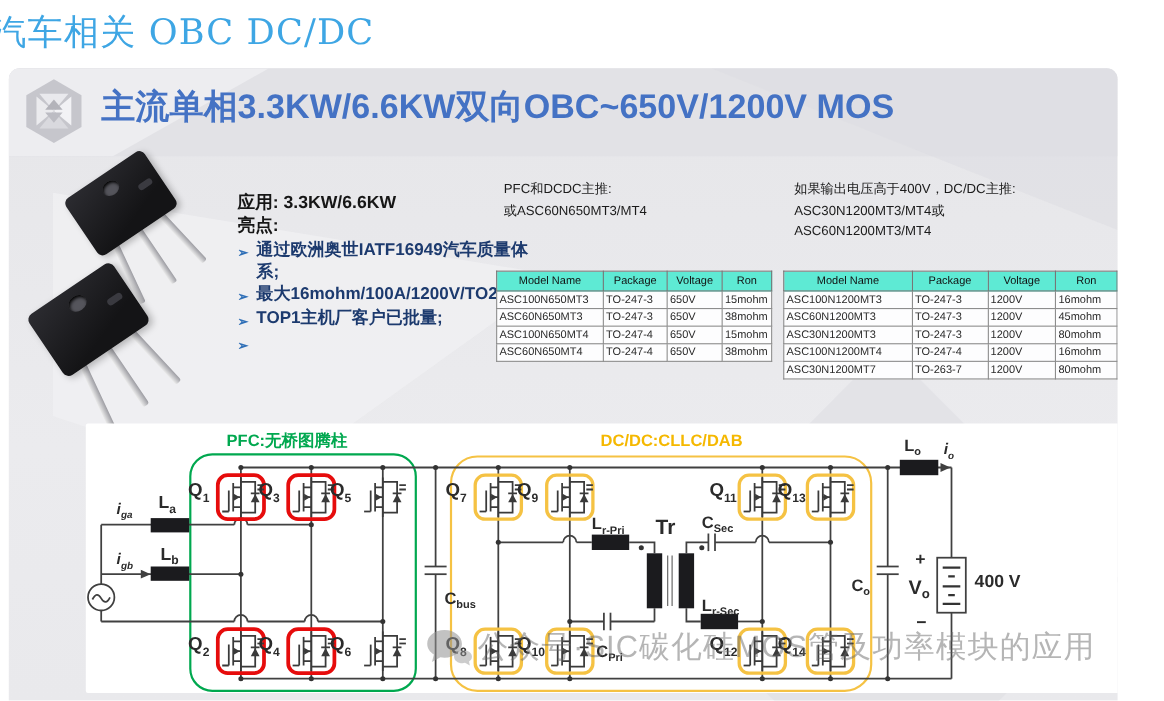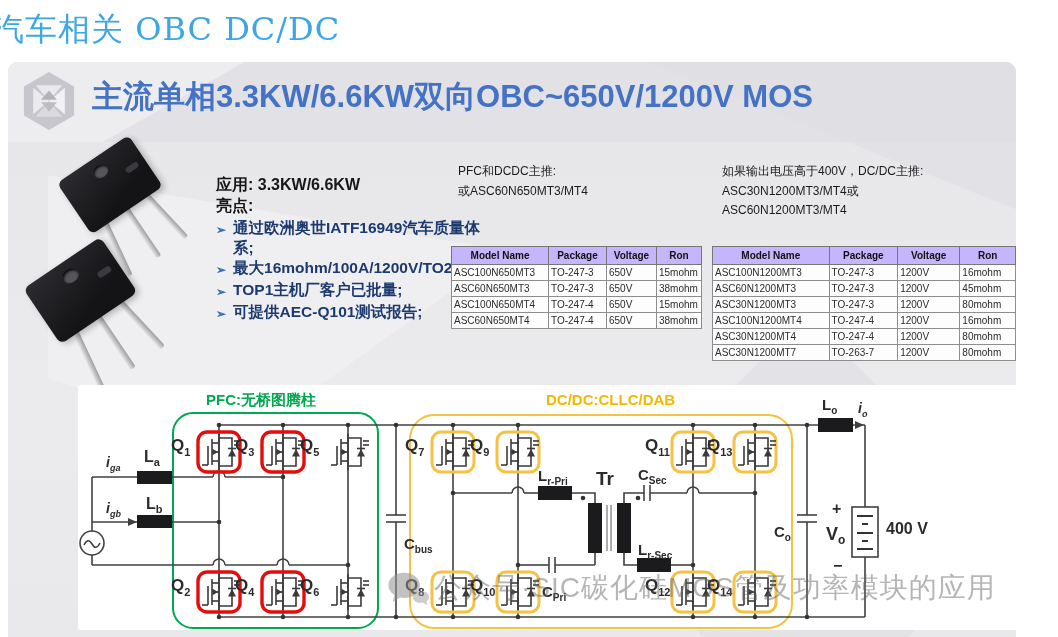--- a/index.html
+++ b/index.html
@@ -40,21 +40,21 @@
   .bullets{margin-top:2px;}
   .bullet{display:flex;gap:7px;font-size:15.5px;font-weight:600;color:#1c3a6e;line-height:20px;}
   .bullet .mk{font-size:12px;color:#2f6fb7;padding-top:2px;flex:0 0 auto;}
   .bullet .tx{word-break:break-all;}
   .promo{position:absolute;z-index:1;font-size:12px;font-weight:500;color:#1b1b1b;line-height:19.5px;white-space:nowrap;}
   #promo-left{left:450px;top:100px;}
   #promo-right{left:714px;top:100px;}
   table{position:absolute;z-index:1;border-collapse:collapse;table-layout:fixed;background:#fdfdfe;}
   #table-left{left:443px;top:184px;}
   #table-right{left:704px;top:184px;}
-  th{font-size:10px;font-weight:700;color:#111;border:1px solid #767676;height:17px;padding:0 2px;background:#c4b5fd;}
+  th{font-size:10px;font-weight:400;color:#111;border:1px solid #767676;height:17px;padding:0 2px;background:#5eead4;}
   td{font-size:10px;color:#2a2a2a;border:1px solid #8d8d8d;height:15px;padding:0 2px;text-align:left;
      white-space:nowrap;overflow:hidden;}
   .panel{position:absolute;left:70px;top:323px;width:980px;height:245px;background:#ffffff;z-index:1;border-radius:2px;}
   .wire path,.wire circle,.wire polyline{stroke:#404040;stroke-width:1.6;fill:none;}
   .wire .thin{stroke:#5a5a5a;stroke-width:1;}
   .dot{fill:#333;stroke:none;}
   .blk{fill:#1b1b1e;stroke:none;}
   .arrowp{fill:#404040;stroke:none;}
   .region{fill:none;stroke-width:2px;}
   .reg-lab{font-size:15px;font-weight:700;}
@@ -125,21 +125,20 @@
           <div class="bullet">
             <span class="mk">➢</span>
             <span class="tx">最大16mohm/100A/1200V/TO247;</span>
           </div>
           <div class="bullet">
             <span class="mk">➢</span>
             <span class="tx">TOP1主机厂客户已批量;</span>
           </div>
           <div class="bullet">
             <span class="mk">➢</span>
-            <span class="tx">可提供AEC-Q101测试报告;</span>
           </div>
         </div>
     </div>
 
     <div class="promo" id="promo-left">
         <div>PFC和DCDC主推:</div>
         <div>或ASC60N650MT3/MT4</div>
       </div>
     <div class="promo" id="promo-right">
         <div>如果输出电压高于400V，DC/DC主推:</div>
@@ -221,26 +220,20 @@
             <td>ASC30N1200MT3</td>
             <td>TO-247-3</td>
             <td>1200V</td>
             <td>80mohm</td>
           </tr>
           <tr>
             <td>ASC100N1200MT4</td>
             <td>TO-247-4</td>
             <td>1200V</td>
             <td>16mohm</td>
-          </tr>
-          <tr>
-            <td>ASC30N1200MT4</td>
-            <td>TO-247-4</td>
-            <td>1200V</td>
-            <td>80mohm</td>
           </tr>
           <tr>
             <td>ASC30N1200MT7</td>
             <td>TO-263-7</td>
             <td>1200V</td>
             <td>80mohm</td>
           </tr>
         </tbody>
       </table>
 

